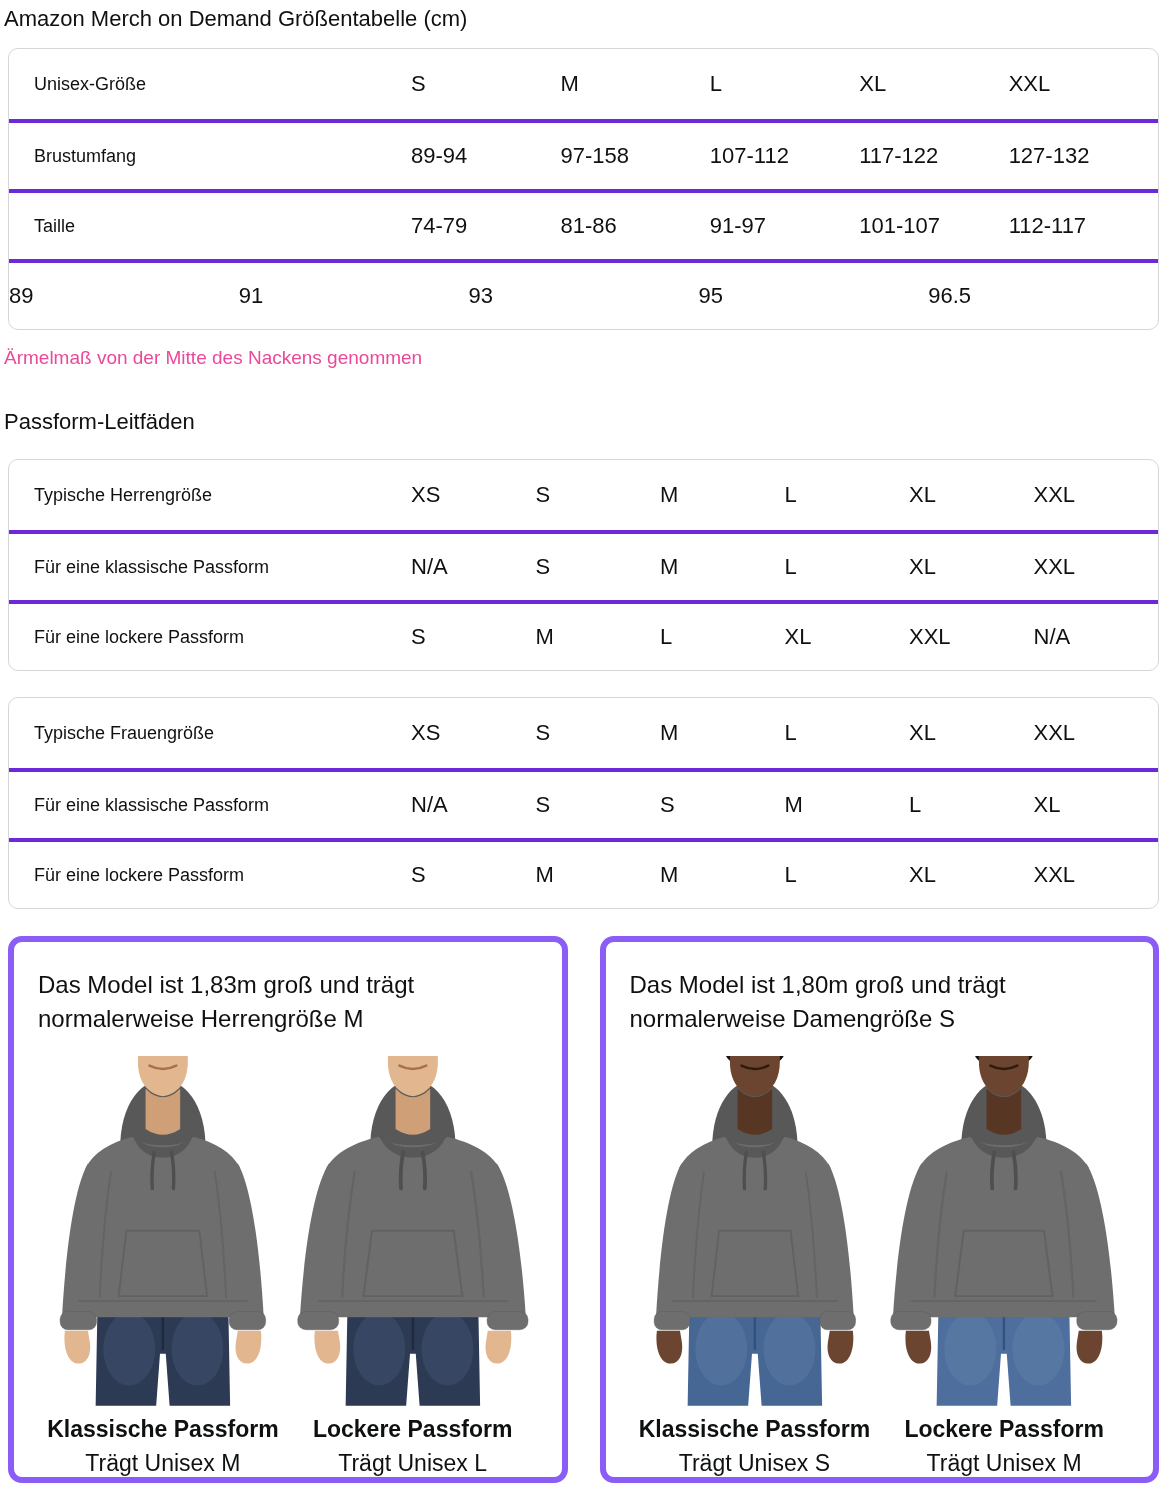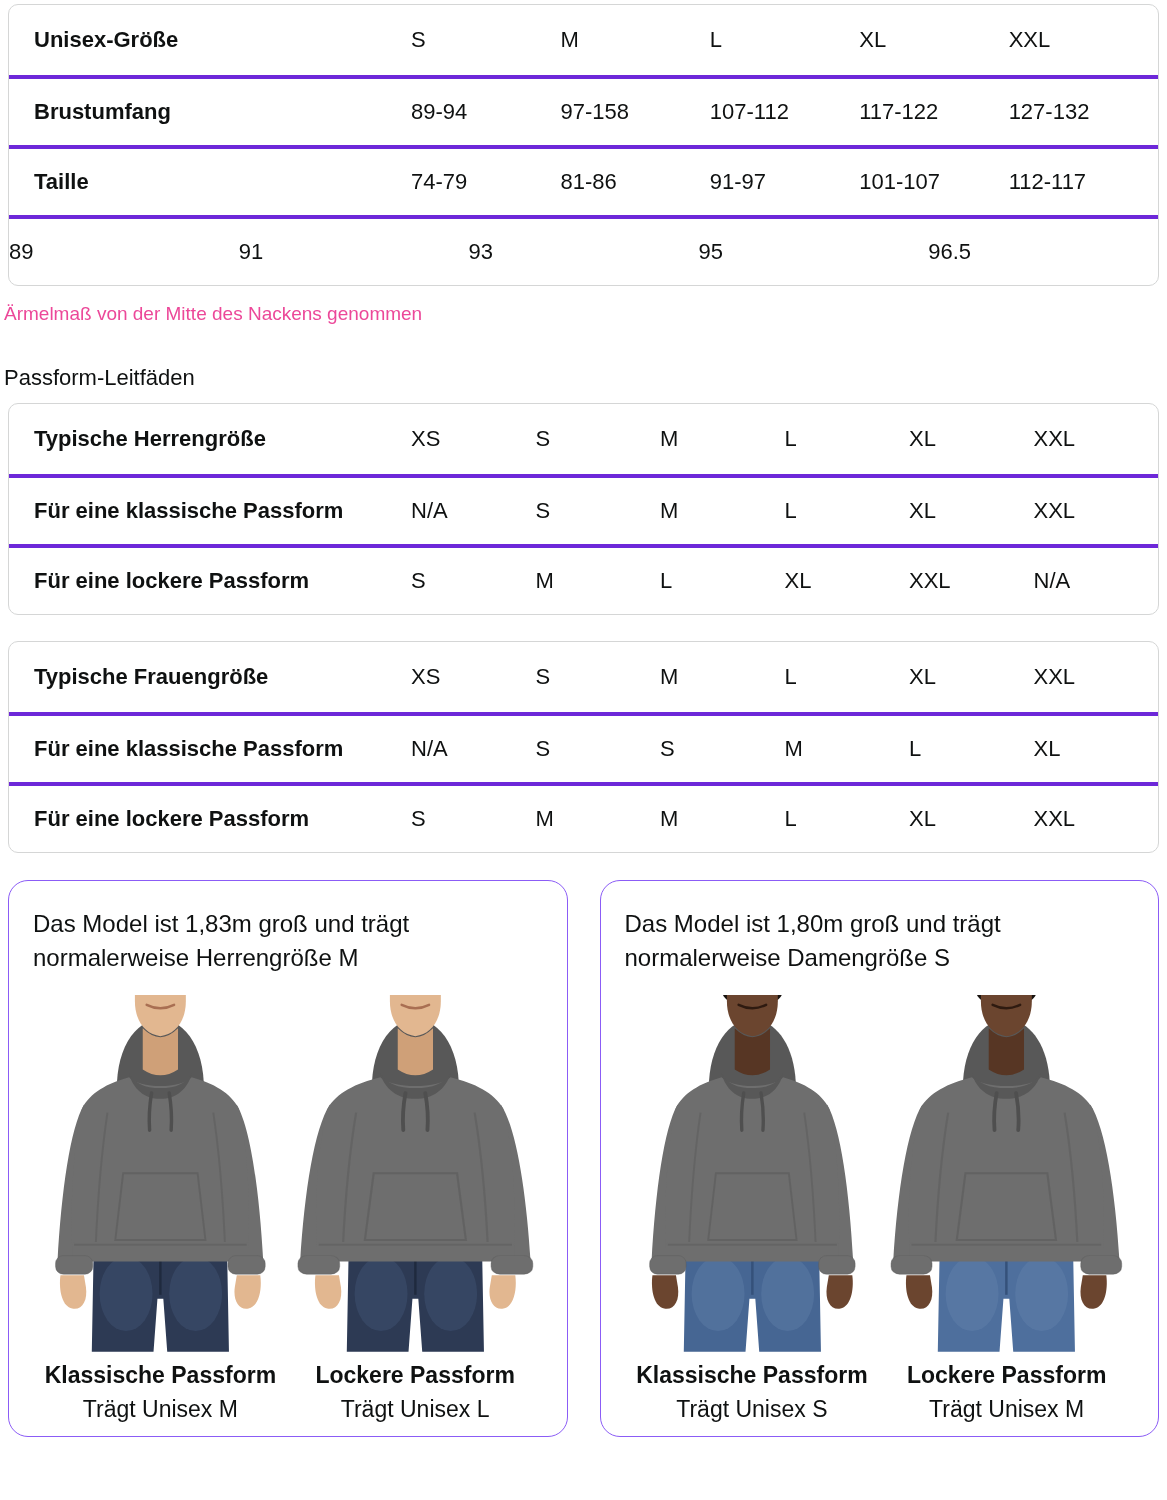--- a/index.html
+++ b/index.html
@@ -27,53 +27,53 @@
   }
   .chart .trow {
     display: flex;
     align-items: center;
     height: 70px;
   }
   .chart .trow + .trow { border-top: 4px solid #6d28d9; }
   .cell-label {
     width: 402px;
     padding-left: 25px;
-    font-weight: 700;
-    font-size: 22px;
+    font-weight: 400;
+    font-size: 18px;
     flex: 0 0 auto;
   }
   .cell-val {
     flex: 1 1 0;
     font-size: 22px;
     font-weight: 400;
     text-align: left;
   }
   .note {
     font-size: 19px;
     margin: 17px 0 0 -4px;
     color: #ec4899;
   }
   .section-title {
     font-size: 22px;
     font-weight: 400;
-    margin: 40px 0 12px -4px;
+    margin: 40px 0 24px -4px;
   }
   .chart + .chart { margin-top: 26px; }
 
   
   .cards {
     display: flex;
     gap: 32px;
     margin-top: 27px;
   }
   .model-card {
     flex: 1 1 0;
-    border: 1px solid #8b5cf6;
-    border-radius: 20px;
-    padding: 26px 24px 13px 24px;
+    border: 6px solid #8b5cf6;
+    border-radius: 14px;
+    padding: 26px 24px 0 24px;
     background: #fff;
   }
   .model-desc {
     font-size: 24px;
     line-height: 34px;
     max-width: 470px;
     margin-bottom: 20px;
   }
   .figures { display: flex; }
   .figure { flex: 1 1 0; text-align: center; }
@@ -103,20 +103,21 @@
   .female.loose { --jeans:#4e6f9d; }
   .hair { fill: #17120f; }
   .female .hair { display: inline; }
   .male .hair { display: none; }
 </style>
 </head>
 <body>
 
 <div class="page">
 
+  <div class="page-title">Amazon Merch on Demand Größentabelle (cm)</div>
 
   <div class="chart">
     <div class="trow">
       <div class="cell-label">Unisex-Größe</div>
       <div class="cell-val">S</div>
       <div class="cell-val">M</div>
       <div class="cell-val">L</div>
       <div class="cell-val">XL</div>
       <div class="cell-val">XXL</div>
     </div>

